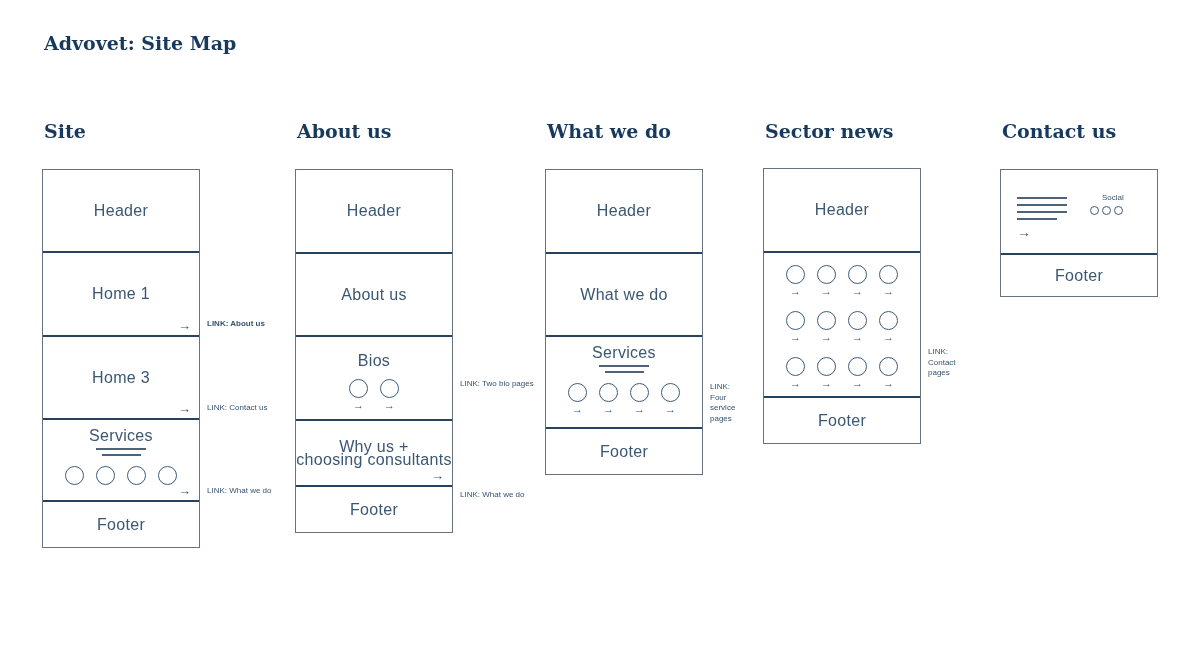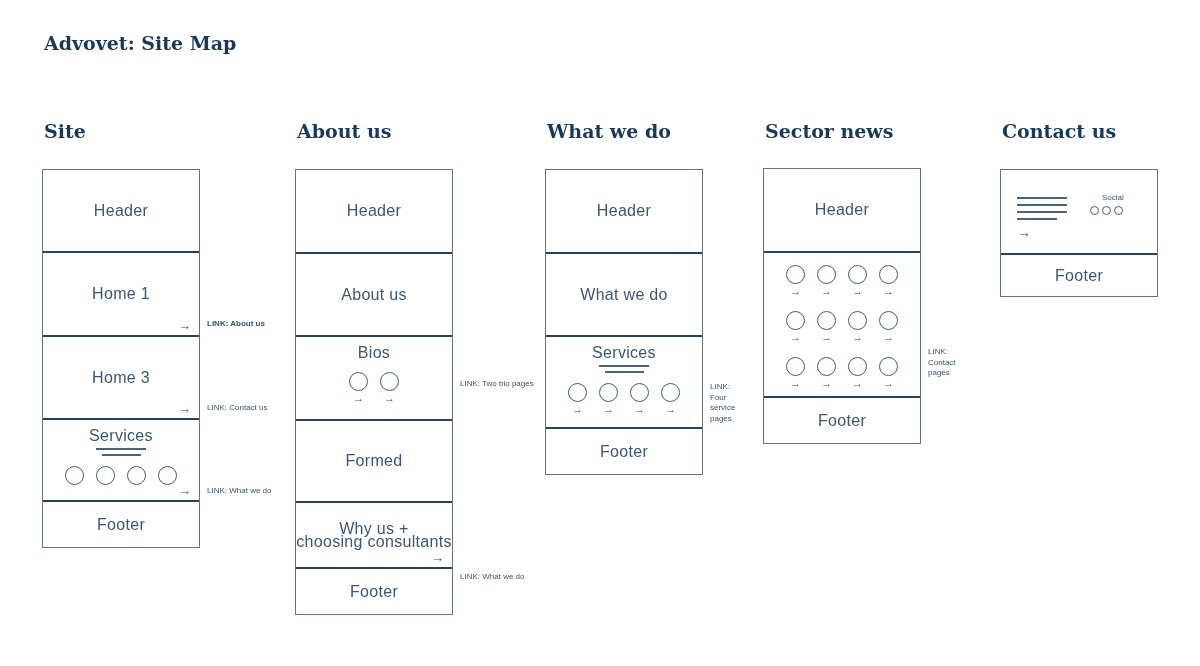--- a/index.html
+++ b/index.html
@@ -107,38 +107,35 @@
       </div>
       <div class="column" style="left: 295px;">
         <div class="col-title">About us</div>
         <div class="box" style="top: 169px; width: 158px;">
           <div class="section center" style="height: 82px;">
             <div class="label">Header</div>
           </div>
           <div class="section sep center" style="height: 83px;">
             <div class="label">About us</div>
           </div>
-          <div class="section sep feature" style="height: 84px;">
+          <div class="section sep feature" style="height: 84px; justify-content: center;">
             <div class="label">Bios</div>
             <div class="circle-row mt12">
               <div class="cell">
                 <div class="circle"></div>
                 <div class="cell-arrow">→</div>
               </div>
               <div class="cell">
                 <div class="circle"></div>
                 <div class="cell-arrow">→</div>
               </div>
             </div>
             <div class="link-label" style="top: 42px;">
               <div>LINK: Two bio pages</div>
             </div>
-          </div>
-          <div class="section sep center" style="height: 82px;">
-            <div class="label">Formed</div>
           </div>
           <div class="section sep center" style="height: 66px;">
             <div class="label">Why us +</div>
             <div class="label">choosing consultants</div>
             <div class="corner-arrow">→</div>
             <div class="link-label" style="top: 69px;">
               <div>LINK: What we do</div>
             </div>
           </div>
           <div class="section sep center" style="height: 47px;">

